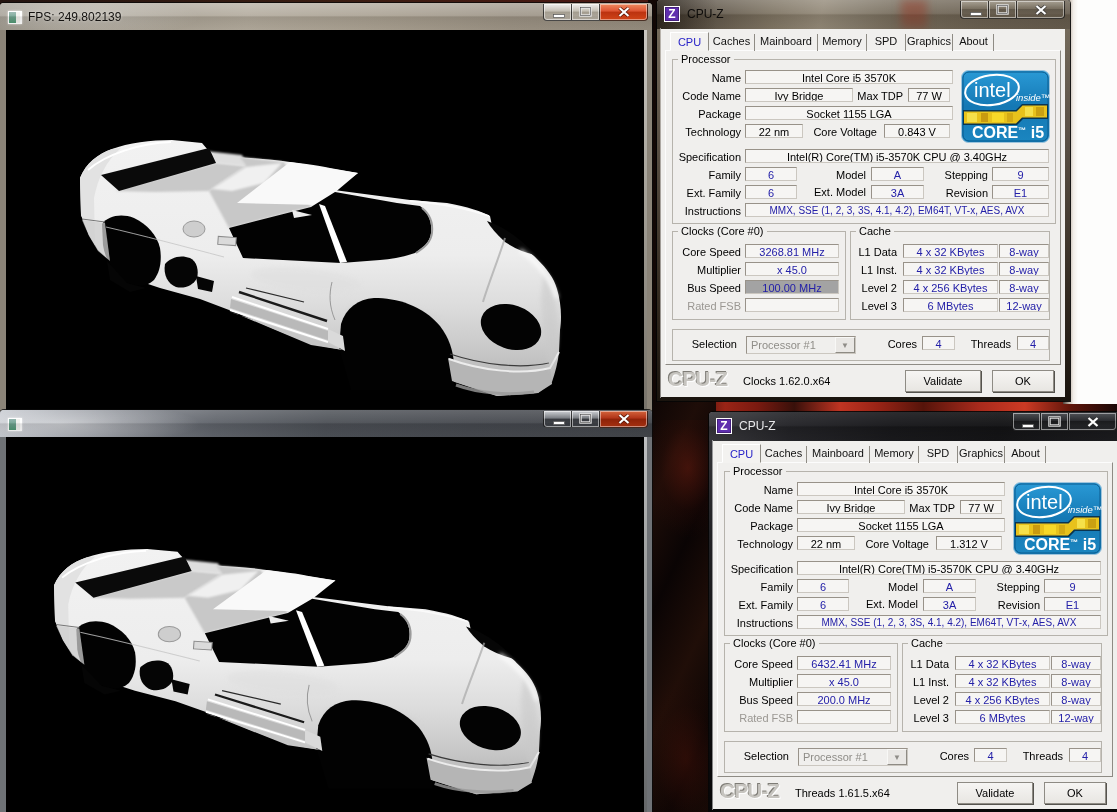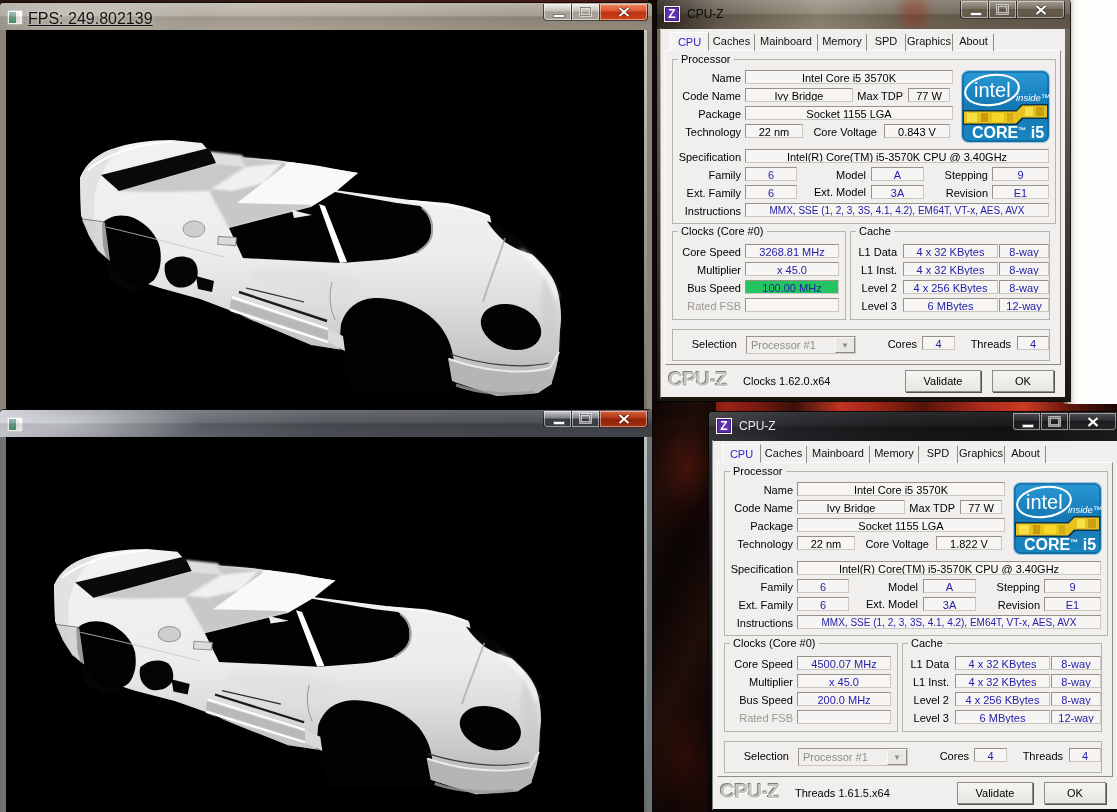--- a/index.html
+++ b/index.html
@@ -14,21 +14,21 @@
 <div style="left:1063px;top:0;width:54px;height:404px;background:#fdfdfc;"></div>
 <div style="left:1063px;top:0;width:15px;height:404px;background:linear-gradient(90deg,rgba(45,30,20,.85),rgba(120,95,70,.45) 40%,rgba(190,170,150,.18) 70%,rgba(255,255,255,0));"></div>
 <div style="position:absolute;left:0px;top:3px;width:652px;height:420px;background:#8b8478;border-radius:4px 4px 0 0;box-shadow:inset 0 1px 0 rgba(255,255,255,.55),0 0 0 1px rgba(10,10,10,.8);">
 <div style="position:absolute;left:0;top:0;width:100%;height:27px;background:linear-gradient(95deg,#918b7f 0%,#a39c8f 15%,#b0a89a 38%,#a79e8f 58%,#9a9183 78%,#948b7d 100%);border-radius:4px 4px 0 0;">
 <div style="position:absolute;left:0;top:0;width:240px;height:27px;border-radius:4px 0 0 0;background:radial-gradient(ellipse 140px 22px at 60px 14px,rgba(255,255,255,.35),rgba(255,255,255,0) 100%);"></div>
 <div style="position:absolute;left:8px;top:8px;width:14px;height:13px;background:#fff;box-shadow:0 0 2px rgba(255,255,255,.8);">
         <div style="position:absolute;left:1px;top:1px;width:7px;height:11px;background:linear-gradient(#8aaea6,#4f9672);"></div>
         <div style="position:absolute;left:8px;top:1px;width:4px;height:11px;background:#f2f2ee;"></div>
       </div>
 <div style="position:absolute;left:0;top:0;width:100%;height:27px;border-radius:4px 4px 0 0;background:linear-gradient(rgba(255,255,255,.30),rgba(255,255,255,.12) 46%,rgba(20,16,10,.10) 52%,rgba(20,16,10,.02));"></div>
-<div style="position:absolute;left:28px;top:7px;font-size:16px;color:#141210;text-shadow:0 0 3px rgba(255,255,255,.55);text-decoration:underline;">FPS: 249.802139</div>
+<div style="position:absolute;left:28px;top:7px;font-size:12px;color:#141210;text-shadow:0 0 3px rgba(255,255,255,.55);">FPS: 249.802139</div>
 </div>
 <div style="position:absolute;left:543px;top:1px;width:105px;height:19px;">
 <div style="position:absolute;left:0;top:0;width:29px;height:17px;background:linear-gradient(rgba(255,255,255,.8),rgba(215,211,201,.55) 45%,rgba(158,152,138,.55) 50%,rgba(198,193,183,.6));border:1px solid rgba(20,20,20,.75);border-top:none;border-radius:0 0 0 4px;box-shadow:inset 0 0 0 1px rgba(255,255,255,.5);"><svg width="29" height="17">
           <rect x="9.5" y="10.5" width="11" height="3" fill="#fff" stroke="#555" stroke-width="0.7"></rect>
         </svg></div>
 <div style="position:absolute;left:29px;top:0;width:28px;height:17px;background:linear-gradient(rgba(255,255,255,.8),rgba(215,211,201,.55) 45%,rgba(158,152,138,.55) 50%,rgba(198,193,183,.6));border:1px solid rgba(20,20,20,.75);border-top:none;border-left:none;box-shadow:inset 0 0 0 1px rgba(255,255,255,.5);"><svg width="27" height="17">
           <rect x="8.5" y="3.5" width="10" height="8" fill="none" stroke="#e6e6e6" stroke-width="2.4"></rect>
           <rect x="8.5" y="3.5" width="10" height="8" fill="none" stroke="#444" stroke-width="0.6"></rect>
         </svg></div>
 <div style="position:absolute;left:57px;top:0;width:48px;height:17px;background:linear-gradient(#ef8a60,#dd5332 45%,#bb3210 50%,#d04418);border:1px solid rgba(20,20,20,.75);border-top:none;border-left:none;border-radius:0 0 4px 0;box-shadow:inset 0 0 0 1px rgba(255,255,255,.45);"><svg width="48" height="17">
@@ -197,21 +197,21 @@
           <rect x="75" y="37" width="8" height="9" fill="#caa012"></rect>
 <text x="11" y="68" font-family="Liberation Sans,sans-serif" font-size="16" font-weight="bold" fill="#fff">CORE<tspan font-size="8" dy="-5">™</tspan><tspan font-size="16" dy="5"> i5</tspan></text>
 </svg>
         <div style="position:absolute;left:11px;top:202px;width:174px;height:89px;border:1px solid #b6b3ac;"></div>
         <div style="position:absolute;left:17px;top:196px;padding:0 3px;background:#f0efed;font-size:11px;">Clocks (Core #0)</div>
         <div style="position:absolute;left:8px;top:217px;width:72px;text-align:right;font-size:11px;color:#000;">Core Speed</div>
         <div style="position:absolute;left:84px;top:215px;width:94px;height:14px;background:#f6f5f3;border:1px solid;border-color:#989289 #cbc7c0 #cbc7c0 #989289;text-align:center;font-size:11px;line-height:14px;color:#2420a8;white-space:nowrap;overflow:hidden;">3268.81 MHz</div>
         <div style="position:absolute;left:8px;top:235px;width:72px;text-align:right;font-size:11px;color:#000;">Multiplier</div>
         <div style="position:absolute;left:84px;top:233px;width:94px;height:14px;background:#f6f5f3;border:1px solid;border-color:#989289 #cbc7c0 #cbc7c0 #989289;text-align:center;font-size:11px;line-height:14px;color:#2420a8;white-space:nowrap;overflow:hidden;">x 45.0</div>
         <div style="position:absolute;left:8px;top:253px;width:72px;text-align:right;font-size:11px;color:#000;">Bus Speed</div>
-        <div style="position:absolute;left:84px;top:251px;width:94px;height:14px;background:#22c55e;border:1px solid;border-color:#989289 #cbc7c0 #cbc7c0 #989289;text-align:center;font-size:11px;line-height:14px;color:#2420a8;white-space:nowrap;overflow:hidden;">100.00 MHz</div>
+        <div style="position:absolute;left:84px;top:251px;width:94px;height:14px;background:#a3a3a3;border:1px solid;border-color:#989289 #cbc7c0 #cbc7c0 #989289;text-align:center;font-size:11px;line-height:14px;color:#2420a8;white-space:nowrap;overflow:hidden;">100.00 MHz</div>
         <div style="position:absolute;left:8px;top:271px;width:72px;text-align:right;font-size:11px;color:#9a9792;">Rated FSB</div>
         <div style="position:absolute;left:84px;top:269px;width:94px;height:14px;background:#f6f5f3;border:1px solid;border-color:#989289 #cbc7c0 #cbc7c0 #989289;text-align:center;font-size:11px;line-height:14px;color:#000;white-space:nowrap;overflow:hidden;"></div>
         <div style="position:absolute;left:189px;top:202px;width:200px;height:89px;border:1px solid #b6b3ac;"></div>
         <div style="position:absolute;left:195px;top:196px;padding:0 3px;background:#f0efed;font-size:11px;">Cache</div>
         <div style="position:absolute;left:190px;top:217px;width:46px;text-align:right;font-size:11px;color:#000;">L1 Data</div>
         <div style="position:absolute;left:242px;top:215px;width:95px;height:14px;background:#f6f5f3;border:1px solid;border-color:#989289 #cbc7c0 #cbc7c0 #989289;text-align:center;font-size:11px;line-height:14px;color:#2420a8;white-space:nowrap;overflow:hidden;">4 x 32 KBytes</div>
         <div style="position:absolute;left:338px;top:215px;width:50px;height:14px;background:#f6f5f3;border:1px solid;border-color:#989289 #cbc7c0 #cbc7c0 #989289;text-align:center;font-size:11px;line-height:14px;color:#2420a8;white-space:nowrap;overflow:hidden;">8-way</div>
         <div style="position:absolute;left:190px;top:235px;width:46px;text-align:right;font-size:11px;color:#000;">L1 Inst.</div>
         <div style="position:absolute;left:242px;top:233px;width:95px;height:14px;background:#f6f5f3;border:1px solid;border-color:#989289 #cbc7c0 #cbc7c0 #989289;text-align:center;font-size:11px;line-height:14px;color:#2420a8;white-space:nowrap;overflow:hidden;">4 x 32 KBytes</div>
         <div style="position:absolute;left:338px;top:233px;width:50px;height:14px;background:#f6f5f3;border:1px solid;border-color:#989289 #cbc7c0 #cbc7c0 #989289;text-align:center;font-size:11px;line-height:14px;color:#2420a8;white-space:nowrap;overflow:hidden;">8-way</div>
@@ -302,21 +302,21 @@
         <div style="position:absolute;left:84px;top:41px;width:208px;height:14px;background:#f6f5f3;border:1px solid;border-color:#989289 #cbc7c0 #cbc7c0 #989289;text-align:center;font-size:11px;line-height:14px;color:#000;white-space:nowrap;overflow:hidden;">Intel Core i5 3570K</div>
         <div style="position:absolute;left:18px;top:61px;width:62px;text-align:right;font-size:11px;color:#000;">Code Name</div>
         <div style="position:absolute;left:84px;top:59px;width:108px;height:14px;background:#f6f5f3;border:1px solid;border-color:#989289 #cbc7c0 #cbc7c0 #989289;text-align:center;font-size:11px;line-height:14px;color:#000;white-space:nowrap;overflow:hidden;">Ivy Bridge</div>
         <div style="position:absolute;left:196px;top:61px;width:46px;text-align:right;font-size:11px;color:#000;">Max TDP</div>
         <div style="position:absolute;left:247px;top:59px;width:42px;height:14px;background:#f6f5f3;border:1px solid;border-color:#989289 #cbc7c0 #cbc7c0 #989289;text-align:center;font-size:11px;line-height:14px;color:#000;white-space:nowrap;overflow:hidden;">77 W</div>
         <div style="position:absolute;left:18px;top:79px;width:62px;text-align:right;font-size:11px;color:#000;">Package</div>
         <div style="position:absolute;left:84px;top:77px;width:208px;height:14px;background:#f6f5f3;border:1px solid;border-color:#989289 #cbc7c0 #cbc7c0 #989289;text-align:center;font-size:11px;line-height:14px;color:#000;white-space:nowrap;overflow:hidden;">Socket 1155 LGA</div>
         <div style="position:absolute;left:12px;top:97px;width:68px;text-align:right;font-size:11px;color:#000;">Technology</div>
         <div style="position:absolute;left:84px;top:95px;width:58px;height:14px;background:#f6f5f3;border:1px solid;border-color:#989289 #cbc7c0 #cbc7c0 #989289;text-align:center;font-size:11px;line-height:14px;color:#000;white-space:nowrap;overflow:hidden;">22 nm</div>
         <div style="position:absolute;left:150px;top:97px;width:66px;text-align:right;font-size:11px;color:#000;">Core Voltage</div>
-        <div style="position:absolute;left:223px;top:95px;width:66px;height:14px;background:#f6f5f3;border:1px solid;border-color:#989289 #cbc7c0 #cbc7c0 #989289;text-align:center;font-size:11px;line-height:14px;color:#000;white-space:nowrap;overflow:hidden;">1.822 V</div>
+        <div style="position:absolute;left:223px;top:95px;width:66px;height:14px;background:#f6f5f3;border:1px solid;border-color:#989289 #cbc7c0 #cbc7c0 #989289;text-align:center;font-size:11px;line-height:14px;color:#000;white-space:nowrap;overflow:hidden;">1.312 V</div>
         <div style="position:absolute;left:8px;top:122px;width:72px;text-align:right;font-size:11px;color:#000;">Specification</div>
         <div style="position:absolute;left:84px;top:120px;width:304px;height:14px;background:#f6f5f3;border:1px solid;border-color:#989289 #cbc7c0 #cbc7c0 #989289;text-align:center;font-size:11px;line-height:14px;color:#000;white-space:nowrap;overflow:hidden;">Intel(R) Core(TM) i5-3570K CPU @ 3.40GHz</div>
         <div style="position:absolute;left:18px;top:140px;width:62px;text-align:right;font-size:11px;color:#000;">Family</div>
         <div style="position:absolute;left:84px;top:138px;width:52px;height:14px;background:#f6f5f3;border:1px solid;border-color:#989289 #cbc7c0 #cbc7c0 #989289;text-align:center;font-size:11px;line-height:14px;color:#2420a8;white-space:nowrap;overflow:hidden;">6</div>
         <div style="position:absolute;left:155px;top:140px;width:50px;text-align:right;font-size:11px;color:#000;">Model</div>
         <div style="position:absolute;left:210px;top:138px;width:53px;height:14px;background:#f6f5f3;border:1px solid;border-color:#989289 #cbc7c0 #cbc7c0 #989289;text-align:center;font-size:11px;line-height:14px;color:#2420a8;white-space:nowrap;overflow:hidden;">A</div>
         <div style="position:absolute;left:263px;top:140px;width:64px;text-align:right;font-size:11px;color:#000;">Stepping</div>
         <div style="position:absolute;left:331px;top:138px;width:57px;height:14px;background:#f6f5f3;border:1px solid;border-color:#989289 #cbc7c0 #cbc7c0 #989289;text-align:center;font-size:11px;line-height:14px;color:#2420a8;white-space:nowrap;overflow:hidden;">9</div>
         <div style="position:absolute;left:12px;top:158px;width:68px;text-align:right;font-size:11px;color:#000;">Ext. Family</div>
         <div style="position:absolute;left:84px;top:156px;width:52px;height:14px;background:#f6f5f3;border:1px solid;border-color:#989289 #cbc7c0 #cbc7c0 #989289;text-align:center;font-size:11px;line-height:14px;color:#2420a8;white-space:nowrap;overflow:hidden;">6</div>
@@ -345,21 +345,21 @@
           <rect x="20" y="43" width="7" height="9" fill="#c89a10"></rect>
 <rect x="31" y="43" width="12" height="9" fill="#f7d828"></rect>
           <rect x="46" y="43" width="6" height="9" fill="#d4aa14"></rect>
 <rect x="64" y="37" width="8" height="9" fill="#f5e04a"></rect>
           <rect x="75" y="37" width="8" height="9" fill="#caa012"></rect>
 <text x="11" y="68" font-family="Liberation Sans,sans-serif" font-size="16" font-weight="bold" fill="#fff">CORE<tspan font-size="8" dy="-5">™</tspan><tspan font-size="16" dy="5"> i5</tspan></text>
 </svg>
         <div style="position:absolute;left:11px;top:202px;width:174px;height:89px;border:1px solid #b6b3ac;"></div>
         <div style="position:absolute;left:17px;top:196px;padding:0 3px;background:#f0efed;font-size:11px;">Clocks (Core #0)</div>
         <div style="position:absolute;left:8px;top:217px;width:72px;text-align:right;font-size:11px;color:#000;">Core Speed</div>
-        <div style="position:absolute;left:84px;top:215px;width:94px;height:14px;background:#f6f5f3;border:1px solid;border-color:#989289 #cbc7c0 #cbc7c0 #989289;text-align:center;font-size:11px;line-height:14px;color:#2420a8;white-space:nowrap;overflow:hidden;">4500.07 MHz</div>
+        <div style="position:absolute;left:84px;top:215px;width:94px;height:14px;background:#f6f5f3;border:1px solid;border-color:#989289 #cbc7c0 #cbc7c0 #989289;text-align:center;font-size:11px;line-height:14px;color:#2420a8;white-space:nowrap;overflow:hidden;">6432.41 MHz</div>
         <div style="position:absolute;left:8px;top:235px;width:72px;text-align:right;font-size:11px;color:#000;">Multiplier</div>
         <div style="position:absolute;left:84px;top:233px;width:94px;height:14px;background:#f6f5f3;border:1px solid;border-color:#989289 #cbc7c0 #cbc7c0 #989289;text-align:center;font-size:11px;line-height:14px;color:#2420a8;white-space:nowrap;overflow:hidden;">x 45.0</div>
         <div style="position:absolute;left:8px;top:253px;width:72px;text-align:right;font-size:11px;color:#000;">Bus Speed</div>
         <div style="position:absolute;left:84px;top:251px;width:94px;height:14px;background:#f6f5f3;border:1px solid;border-color:#989289 #cbc7c0 #cbc7c0 #989289;text-align:center;font-size:11px;line-height:14px;color:#2420a8;white-space:nowrap;overflow:hidden;">200.0 MHz</div>
         <div style="position:absolute;left:8px;top:271px;width:72px;text-align:right;font-size:11px;color:#9a9792;">Rated FSB</div>
         <div style="position:absolute;left:84px;top:269px;width:94px;height:14px;background:#f6f5f3;border:1px solid;border-color:#989289 #cbc7c0 #cbc7c0 #989289;text-align:center;font-size:11px;line-height:14px;color:#000;white-space:nowrap;overflow:hidden;"></div>
         <div style="position:absolute;left:189px;top:202px;width:200px;height:89px;border:1px solid #b6b3ac;"></div>
         <div style="position:absolute;left:195px;top:196px;padding:0 3px;background:#f0efed;font-size:11px;">Cache</div>
         <div style="position:absolute;left:190px;top:217px;width:46px;text-align:right;font-size:11px;color:#000;">L1 Data</div>
         <div style="position:absolute;left:242px;top:215px;width:95px;height:14px;background:#f6f5f3;border:1px solid;border-color:#989289 #cbc7c0 #cbc7c0 #989289;text-align:center;font-size:11px;line-height:14px;color:#2420a8;white-space:nowrap;overflow:hidden;">4 x 32 KBytes</div>

